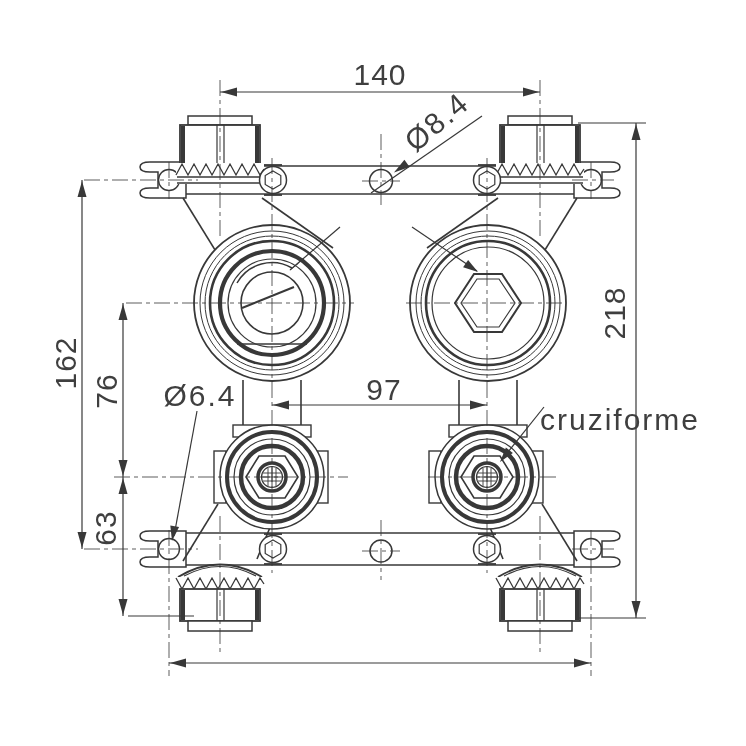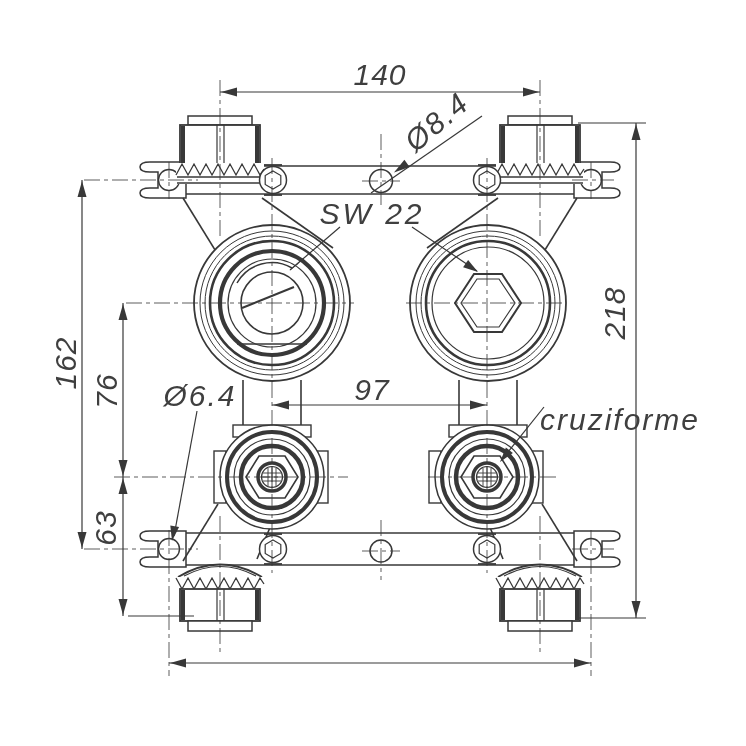--- a/index.html
+++ b/index.html
@@ -1,17 +1,17 @@
 <!DOCTYPE html>
 <html style="--line: #383838; --text: #3f3f3f; --bg: #ffffff;"><head>
 <meta charset="utf-8">
 <style>
   html,body{margin:0;padding:0;}
   body{background:var(--bg,#fff);font-family:"Liberation Sans",sans-serif;}
-  .stage{position:relative;width:746px;height:746px;background:var(--bg,#fff);overflow:hidden;font-style:italic;}
+  .stage{position:relative;width:746px;height:746px;background:var(--bg,#fff);overflow:hidden;}
   svg{position:absolute;left:0;top:0;}
   
   .s{stroke:var(--line,#383838);fill:none;stroke-linecap:butt;}
   .f{fill:#fff;stroke:var(--line,#383838);}
   .fl{fill:var(--line,#383838);stroke:none;}
   .w08{stroke-width:.9}.w10{stroke-width:1}.w12{stroke-width:1.2}.w13{stroke-width:1.3}
   .w14{stroke-width:1.4}.w15{stroke-width:1.5}.w16{stroke-width:1.6}.w18{stroke-width:1.8}
   .w20{stroke-width:2}.w26{stroke-width:2.6}.w35{stroke-width:3.5}.w40{stroke-width:4}
   .w42{stroke-width:4.2}.w45{stroke-width:4.5}
   .cl{stroke:var(--line,#4a4a4a);stroke-width:.9;fill:none;stroke-dasharray:16 4 4 4;opacity:.9;}
@@ -307,21 +307,20 @@
       </g>
       <g>
         <line class="dim" x1="544" y1="407" x2="504" y2="457"></line>
         <polygon class="fl" points="500,462 512.9,453.1 505.9,447.5"></polygon>
       </g>
     </g>
   </svg>
 
   <div class="lbl" style="left:380px;top:75px;">140</div>
   <div class="lbl rot40 wide" style="left:437px;top:122px;">Ø8.4</div>
-  <div class="lbl sw" style="left:372px;top:214px;">SW 22</div>
   <div class="lbl rot90" style="left:615px;top:313px;">218</div>
   <div class="lbl rot90" style="left:66px;top:363px;">162</div>
   <div class="lbl rot90" style="left:107px;top:391px;">76</div>
   <div class="lbl rot90" style="left:106px;top:528px;">63</div>
   <div class="lbl wide" style="left:200px;top:396px;text-align:right;">Ø6.4</div>
-  <div class="lbl" style="left:372px;top:390px;">97</div>
+  <div class="lbl" style="left:384px;top:390px;">97</div>
   <div class="lbl wide" style="left:620px;top:396px;margin-top:24px;">cruziforme</div>
 </div>
 
 </body></html>

